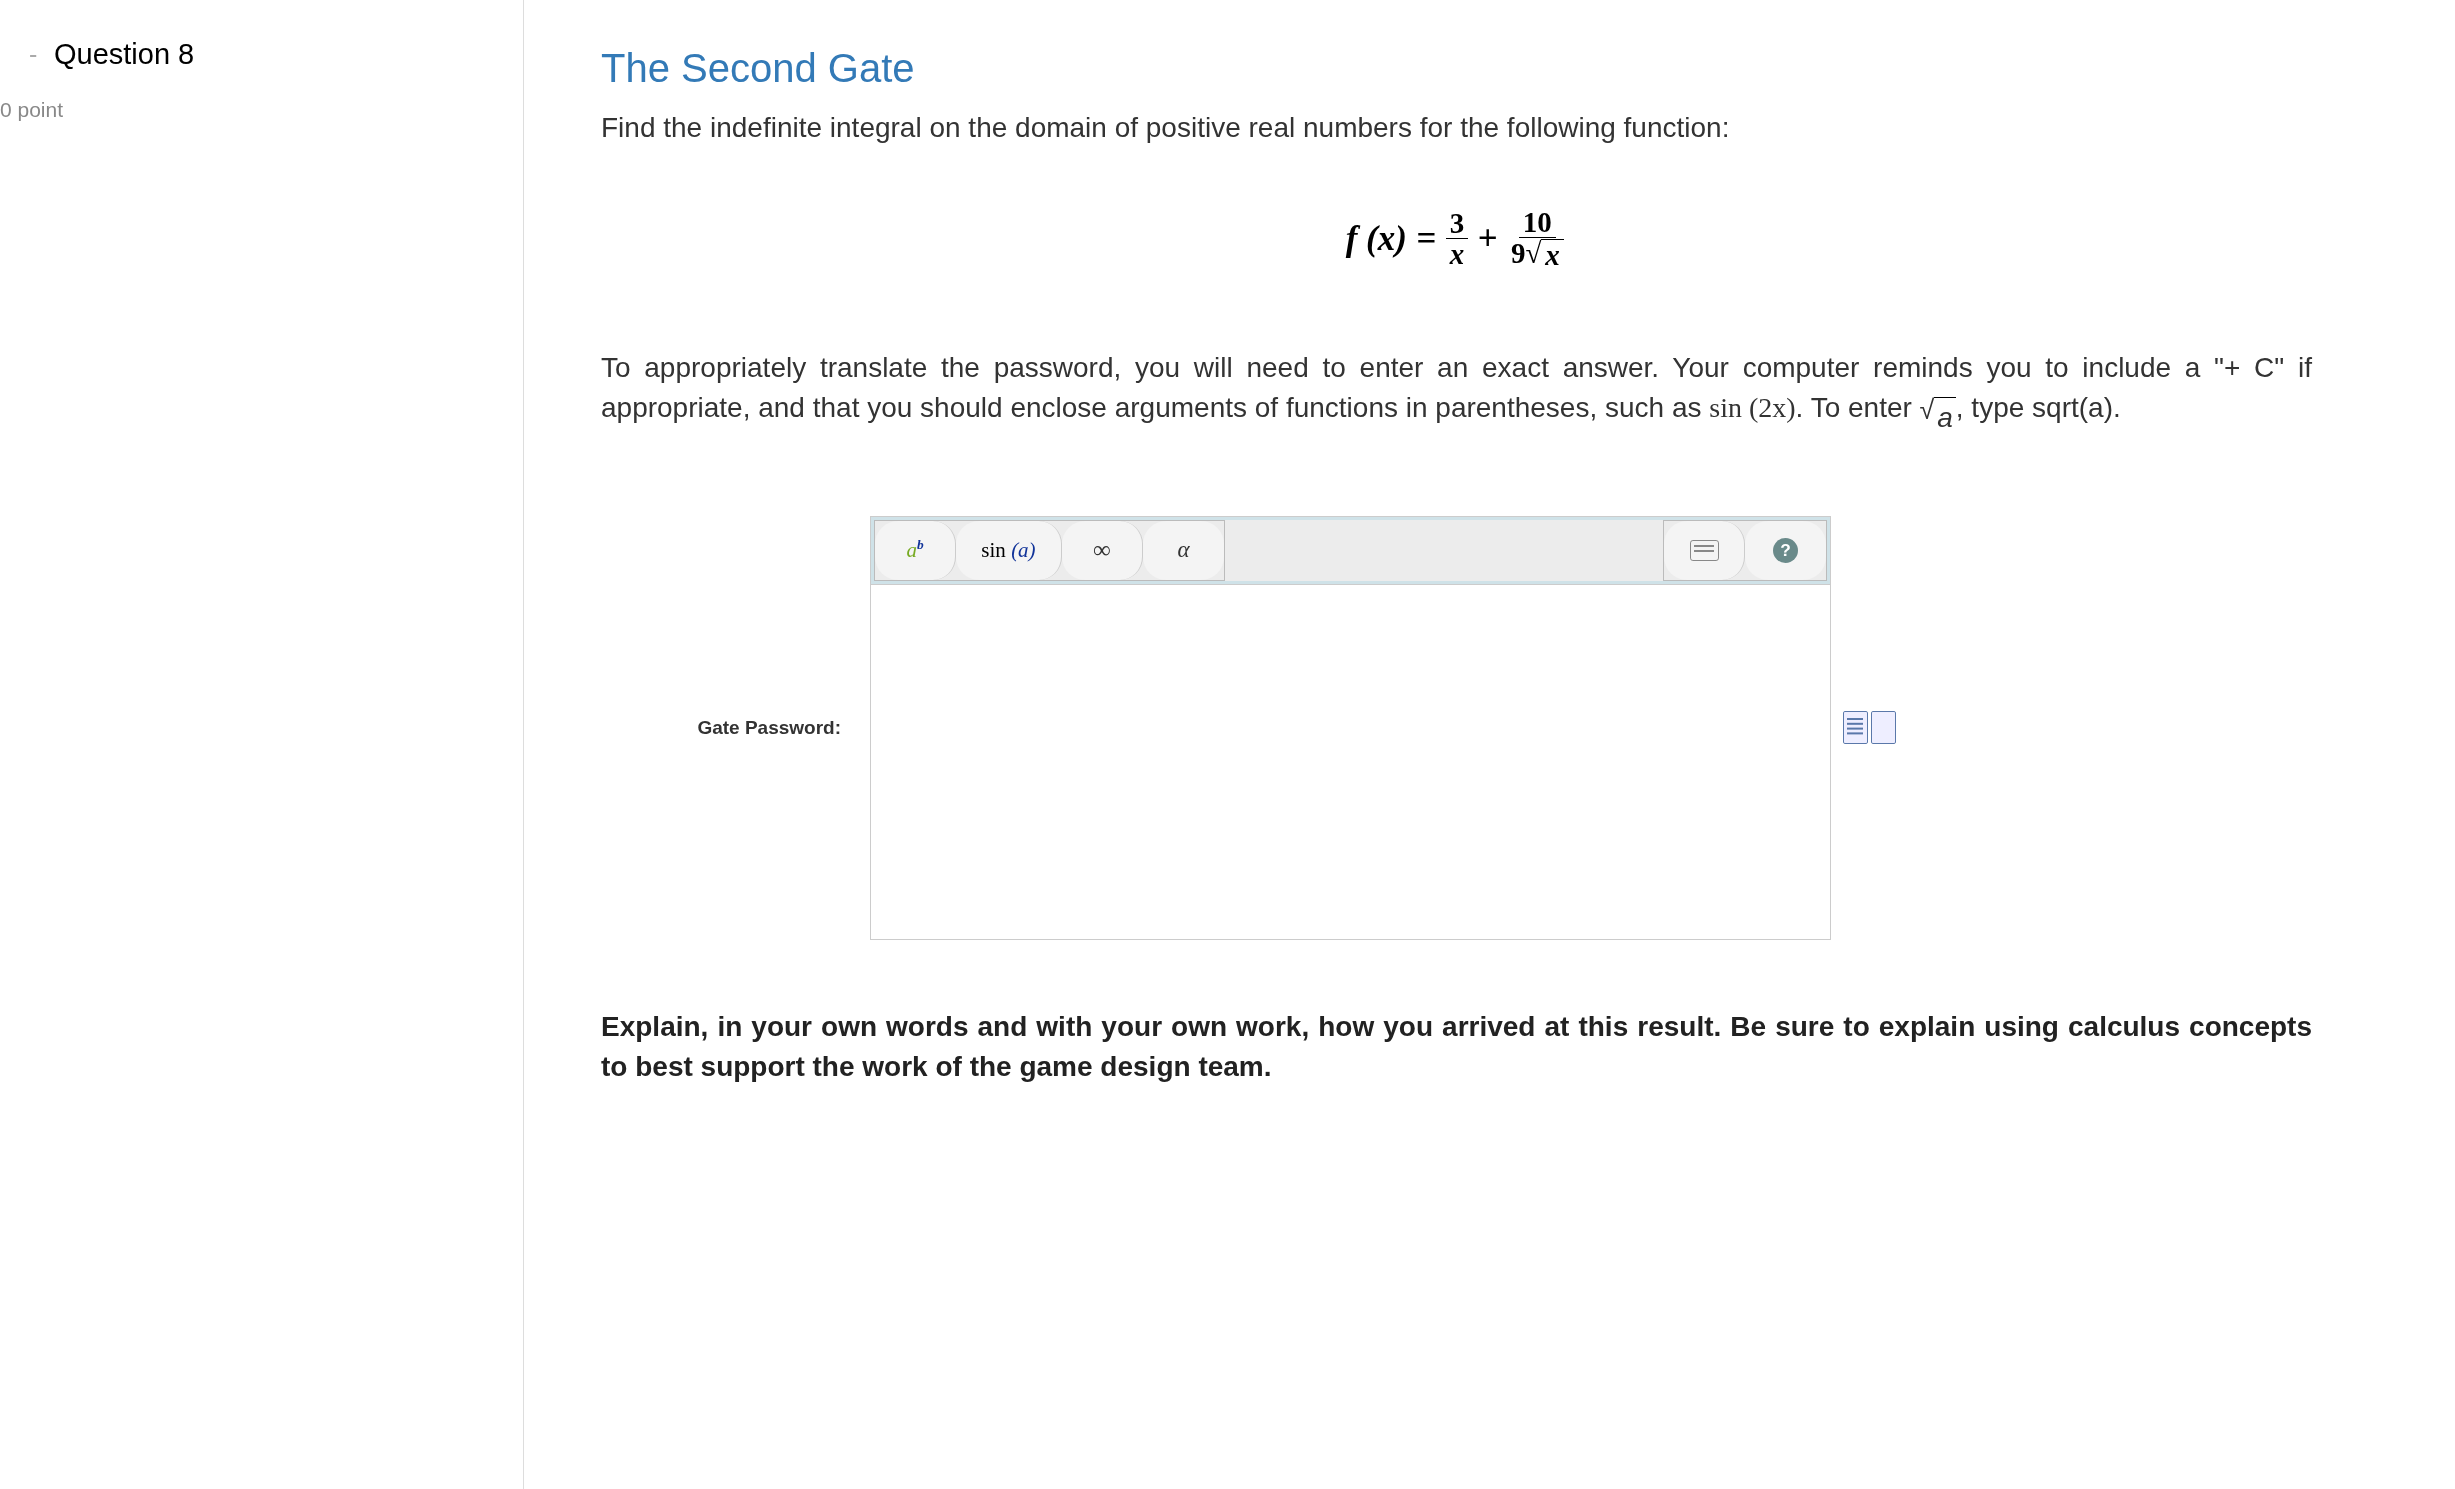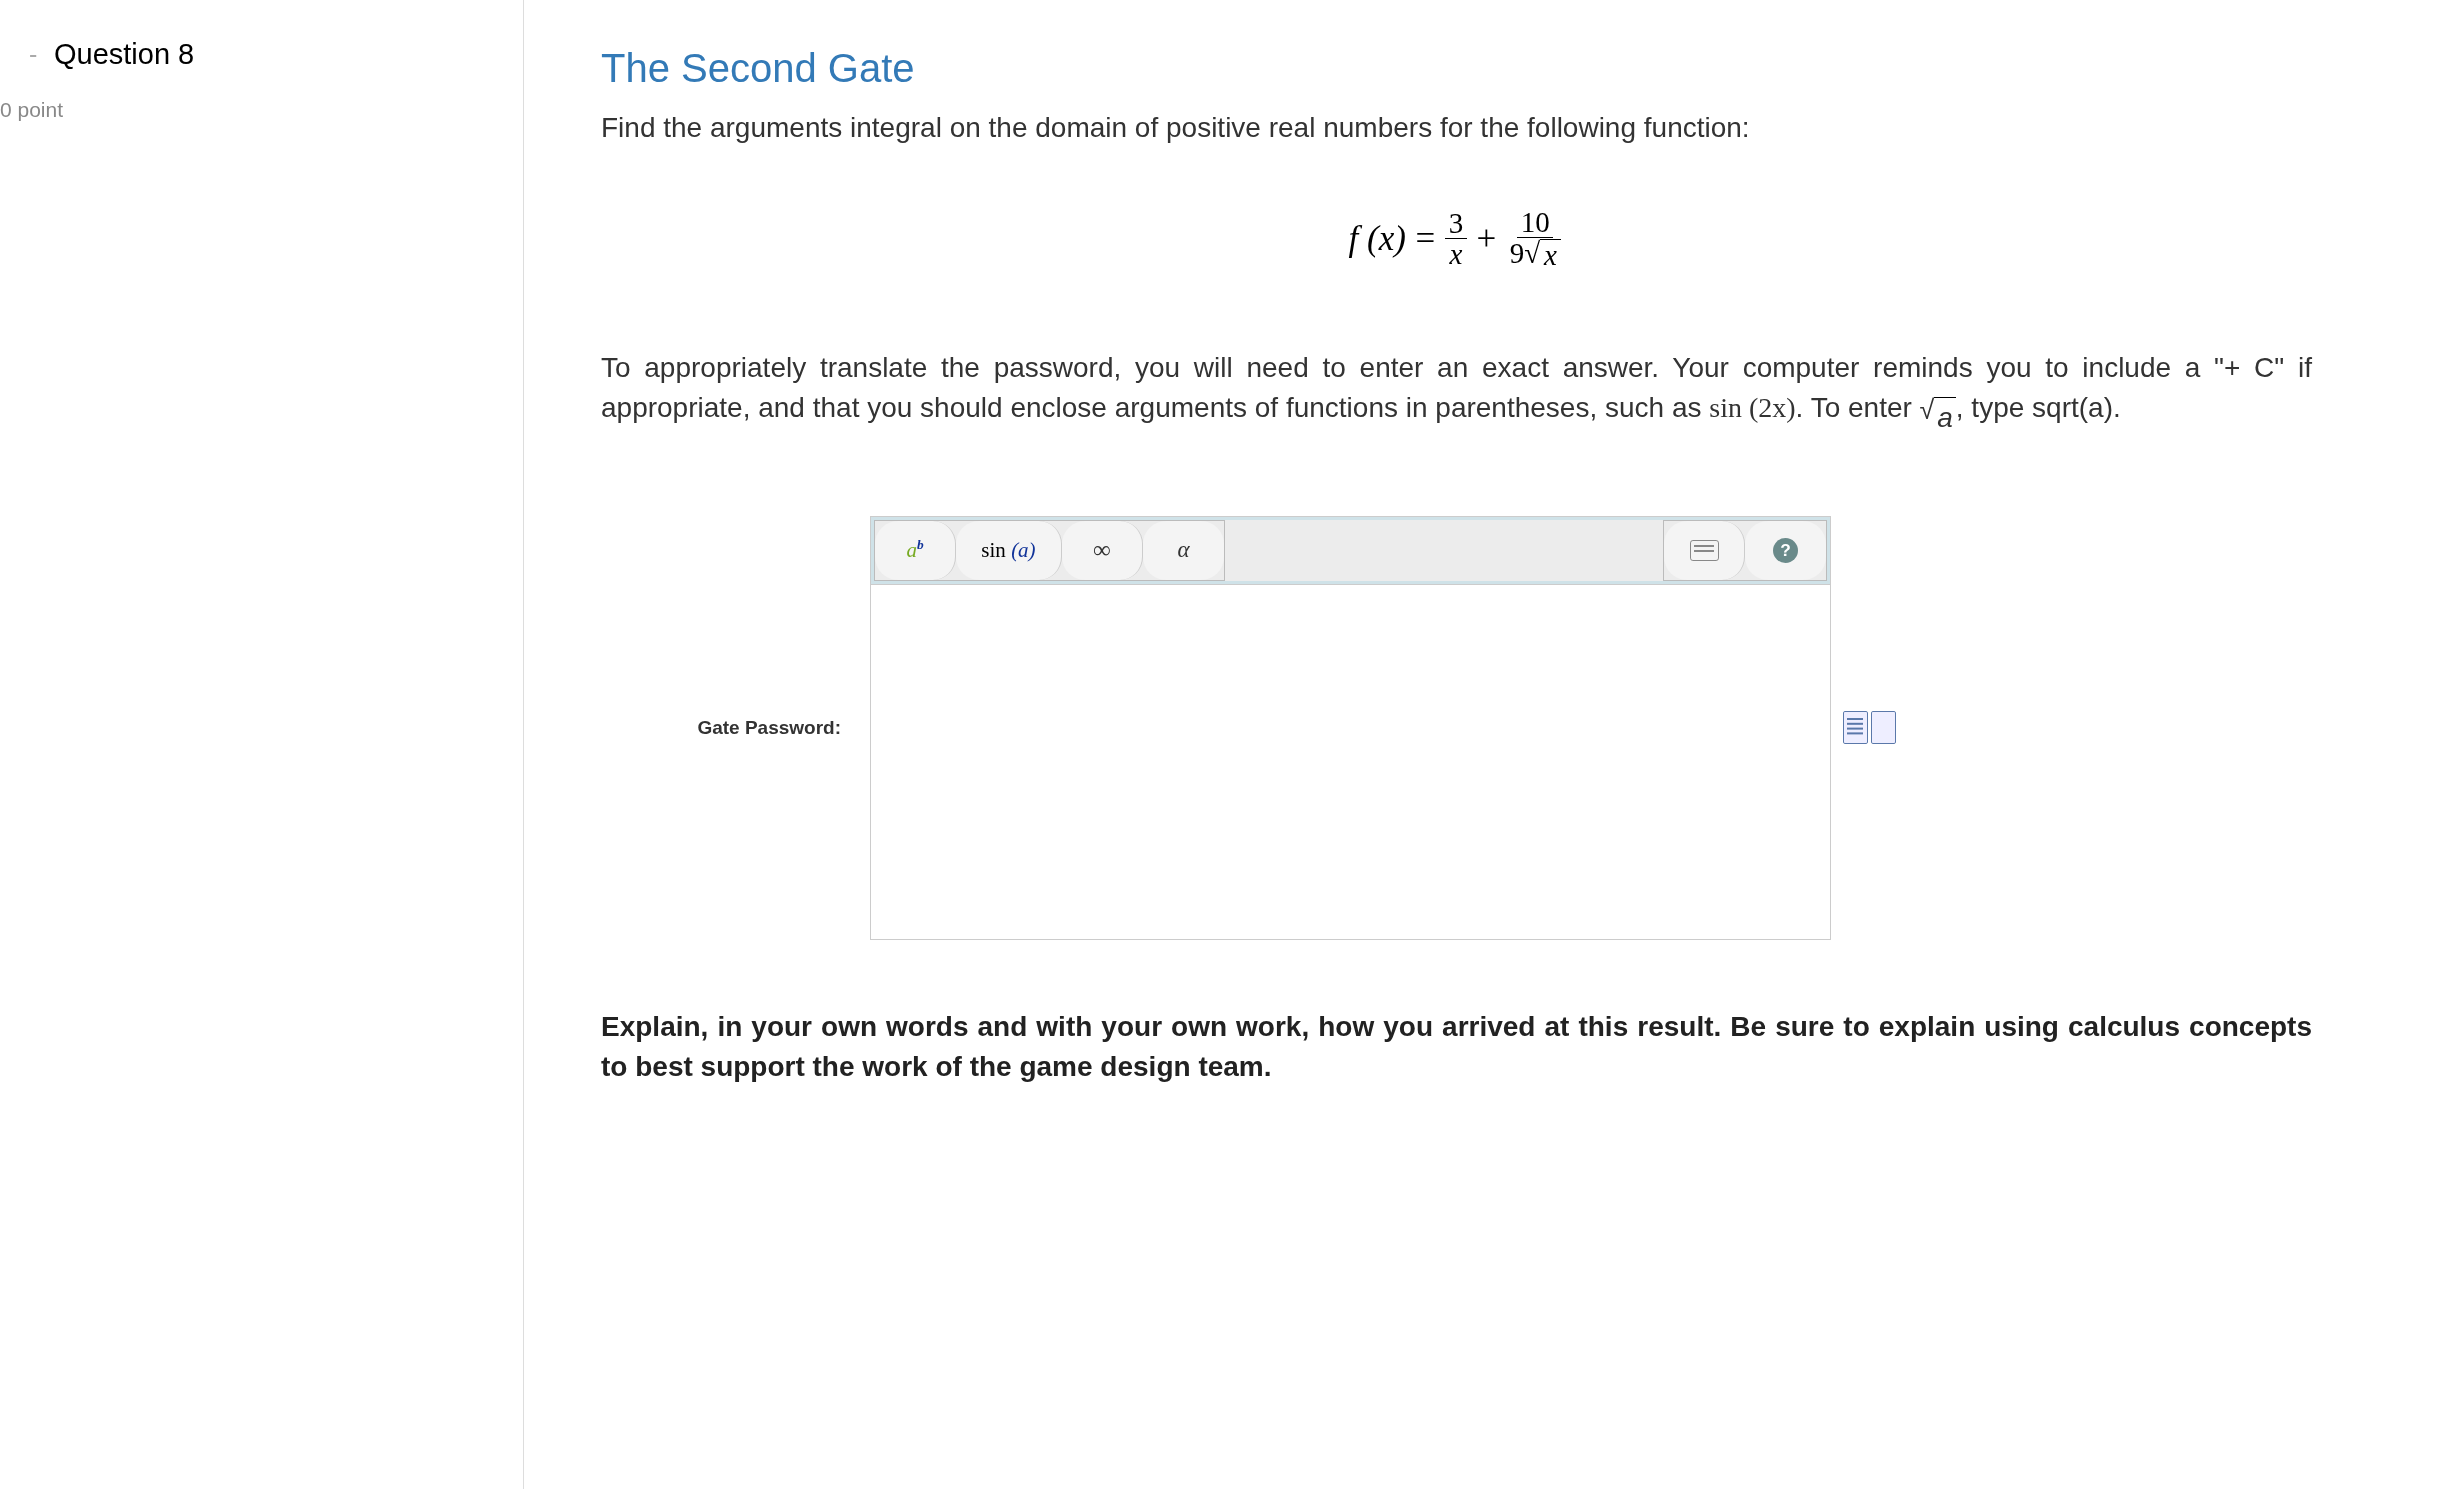--- a/index.html
+++ b/index.html
@@ -54,21 +54,21 @@
   }
   .formula-block {
     text-align: center;
     font-family: "Times New Roman", Times, serif;
     font-style: italic;
     font-size: 35px;
     margin: 58px 0 77px 0;
     color: #000;
   }
   .formula-inline {
-    display: inline-flex; align-items: center; gap: 9.6px;
+    display: inline-flex; align-items: center; gap: 9.6px; font-weight: bold;
   }
   .frac {
     display: inline-flex; flex-direction: column;
     align-items: center; font-style: normal; font-size: 29px;
     line-height: 1.05; vertical-align: middle;
   }
   .frac .num { border-bottom: 1.4px solid #000; padding: 0 3.8px; }
   .frac .den { padding: 0 3.8px; }
   .sqrt {
     display: inline-flex; align-items: flex-start;
@@ -197,21 +197,21 @@
       <span class="side-caret">-</span>
       <span class="side-qtitle">Question 8</span>
     </div>
     <div class="side-points">0 point</div>
   </aside>
 
   <main class="content">
     <h2 class="heading">The Second Gate</h2>
 
 
-    <p class="para">Find the arguments integral on the domain of positive real numbers for the following function:</p>
+    <p class="para">Find the indefinite integral on the domain of positive real numbers for the following function:</p>
 
     <div class="formula-block">
       <span class="formula-inline">
         <span>f (x)</span>
         <span style="font-style:normal">=</span>
         <span class="frac">
           <span class="num">3</span>
           <span class="den" style="font-style:italic">x</span>
         </span>
         <span style="font-style:normal">+</span>

